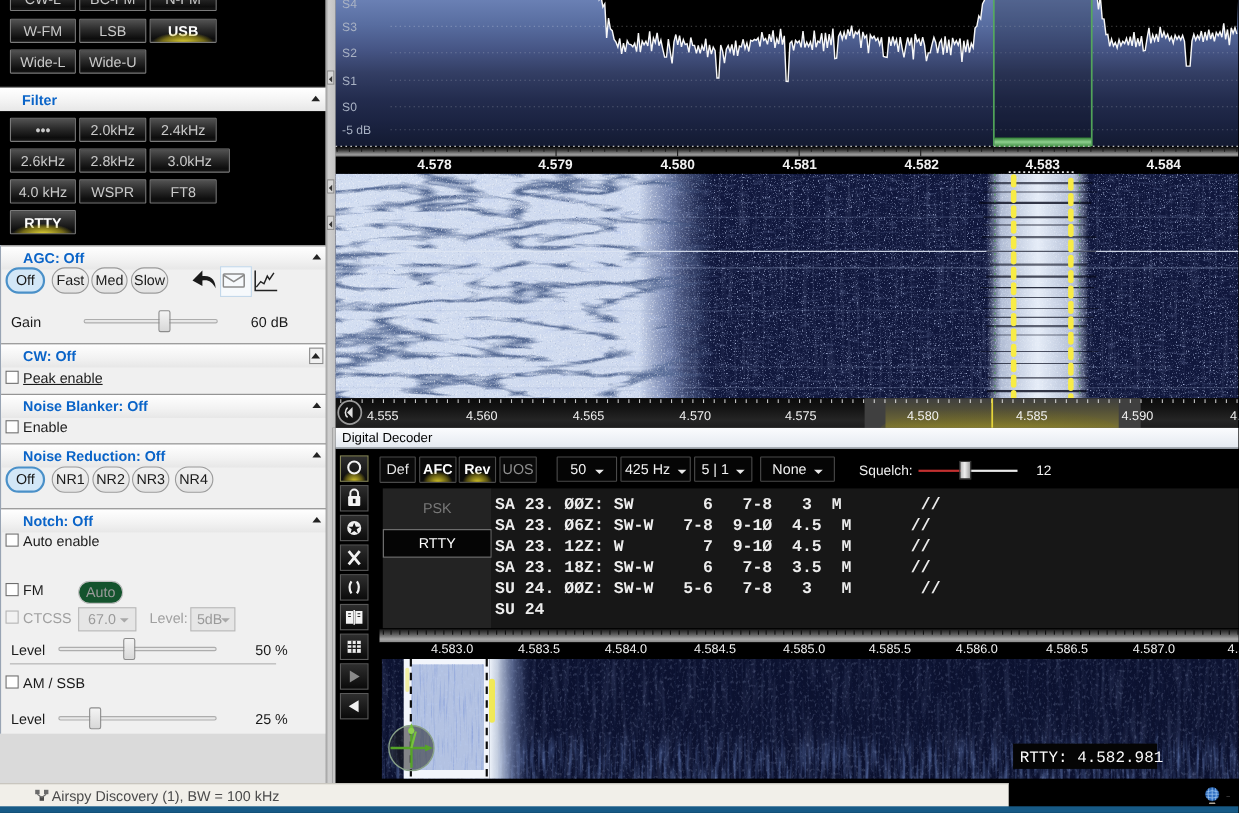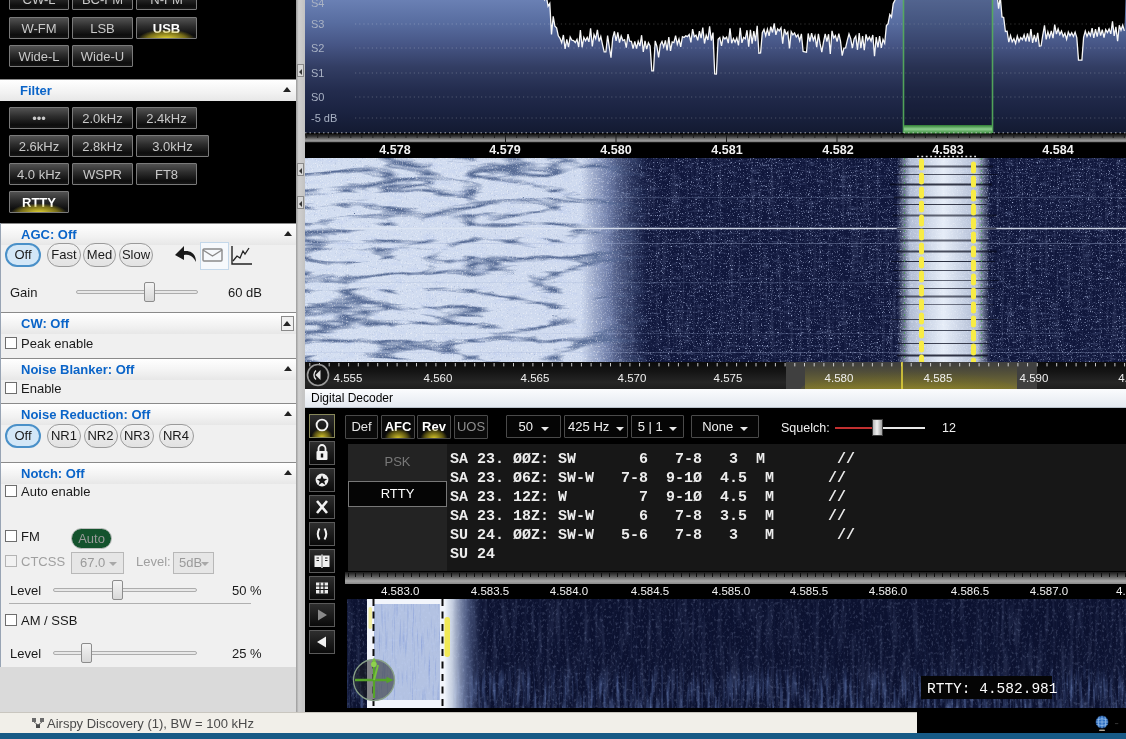--- a/index.html
+++ b/index.html
@@ -70,21 +70,21 @@
         <path d="M4 16 L8 11 L11 13 L14 6 L16 9 L20 3" stroke="#222" stroke-width="1.3" fill="none"></path>
       </svg>
       <div class="lbl" style="left:9px;top:62px;">Gain</div>
       <div class="track" style="left:75px;top:67px;width:122px;"></div>
       <div class="thumb" style="left:143px;top:59px;"></div>
       <div class="lbl" style="left:227px;top:62px;">60 dB</div>
       <div class="hdr" style="top:89px;">CW: Off<div style="position:absolute;right:3px;top:3px;width:13px;height:15px;background:#f0f0f0;border:1px solid #8a8a8a;box-sizing:border-box;">
           <div class="arr" style="position:absolute;right:2px;top:4px;"></div>
         </div></div>
       <div class="cb" style="left:4px;top:114px;"></div>
-      <div class="lbl" style="left:20px;top:113px;">Peak enable</div>
+      <div class="lbl" style="left:20px;top:113px;text-decoration:underline;">Peak enable</div>
       <div class="hdr" style="top:135px;">Noise Blanker: Off<div class="arr"></div></div>
       <div class="cb" style="left:4px;top:159px;"></div>
       <div class="lbl" style="left:20px;top:158px;">Enable</div>
       <div class="hdr" style="top:180px;">Noise Reduction: Off<div class="arr"></div></div>
       <div class="wbtn sel" style="left:4px;top:201px;width:36px;">Off</div>
       <div class="wbtn" style="left:46px;top:201px;width:34px;">NR1</div>
       <div class="wbtn" style="left:82.5px;top:201px;width:34px;">NR2</div>
       <div class="wbtn" style="left:119px;top:201px;width:34px;">NR3</div>
       <div class="wbtn" style="left:157.5px;top:201px;width:35px;">NR4</div>
       <div class="hdr" style="top:239px;">Notch: Off<div class="arr"></div></div>
@@ -450,21 +450,21 @@
     <div class="abs" style="left:756.2px;top:184px;width:1px;height:4px;background:#101010;"></div>
     <div class="abs" style="left:764.1px;top:184px;width:1px;height:4px;background:#101010;"></div>
     <div class="abs" style="left:772.1px;top:184px;width:1px;height:4px;background:#101010;"></div>
     <div class="abs" style="left:780.0px;top:184px;width:1px;height:4px;background:#101010;"></div>
     <div class="abs" style="left:787.9px;top:184px;width:1px;height:4px;background:#101010;"></div>
     <div class="abs" style="left:795.9px;top:184px;width:1px;height:4px;background:#101010;"></div>
     <div class="abs" style="left:803.8px;top:184px;width:1px;height:4px;background:#101010;"></div>
     <div class="abs" style="left:811.7px;top:184px;width:1px;height:4px;background:#101010;"></div>
     <div class="abs" style="left:819.6px;top:184px;width:1px;height:4px;background:#101010;"></div>
     <div class="abs" style="left:40px;top:195px;width:784px;height:15px;background:#000;"></div>
-    <div class="abs" style="left:76px;top:196px;width:60px;color:#f0f0f0;font-size:11.5px;">4.583.0</div>
+    <div class="abs" style="left:76px;top:196px;width:60px;text-align:center;color:#f0f0f0;font-size:11.5px;">4.583.0</div>
     <div class="abs" style="left:155px;top:196px;width:60px;text-align:center;color:#f0f0f0;font-size:11.5px;">4.583.5</div>
     <div class="abs" style="left:234px;top:196px;width:60px;text-align:center;color:#f0f0f0;font-size:11.5px;">4.584.0</div>
     <div class="abs" style="left:315px;top:196px;width:60px;text-align:center;color:#f0f0f0;font-size:11.5px;">4.584.5</div>
     <div class="abs" style="left:396px;top:196px;width:60px;text-align:center;color:#f0f0f0;font-size:11.5px;">4.585.0</div>
     <div class="abs" style="left:474px;top:196px;width:60px;text-align:center;color:#f0f0f0;font-size:11.5px;">4.585.5</div>
     <div class="abs" style="left:553px;top:196px;width:60px;text-align:center;color:#f0f0f0;font-size:11.5px;">4.586.0</div>
     <div class="abs" style="left:635px;top:196px;width:60px;text-align:center;color:#f0f0f0;font-size:11.5px;">4.586.5</div>
     <div class="abs" style="left:714px;top:196px;width:60px;text-align:center;color:#f0f0f0;font-size:11.5px;">4.587.0</div>
     <div class="abs" style="left:789px;top:196px;width:60px;text-align:center;color:#f0f0f0;font-size:11.5px;">4.5</div>
     <svg class="abs" style="left:42px;top:210px;" width="782" height="109" viewBox="0 0 782 109">

